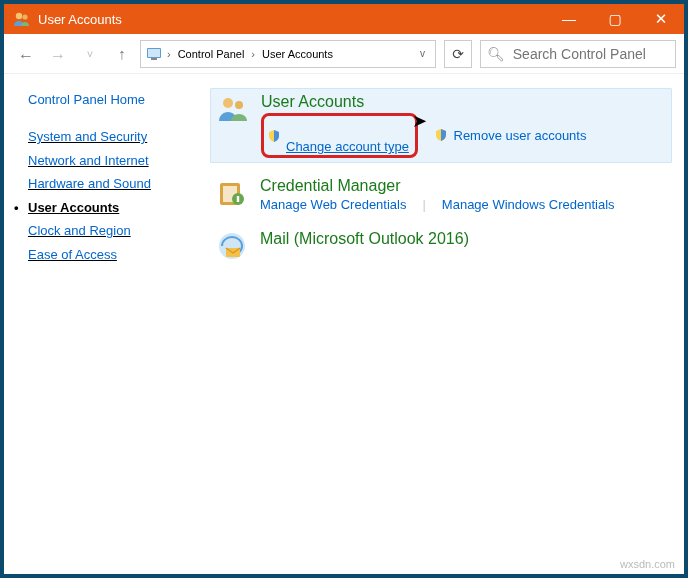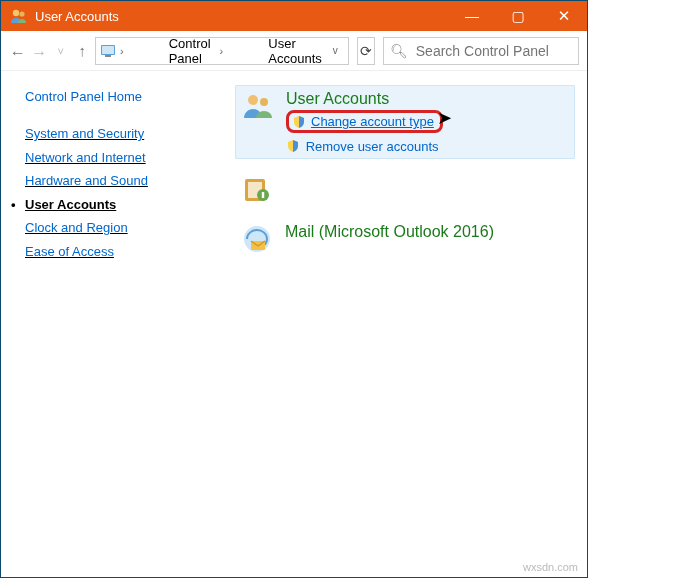--- a/index.html
+++ b/index.html
@@ -1,55 +1,55 @@
 <!DOCTYPE html>
 <html><head>
 <meta charset="utf-8">
 <style>
 * { box-sizing: border-box; font-family: "Segoe UI", Tahoma, sans-serif; }
 body { margin: 0; background: #fff; color: #000; font-size: 13px; }
-.window { width: 588px; height: 578px; border: 1px solid #0c4a6e; position: relative; background: #fff; }
+.window { width: 688px; height: 578px; border: 4px solid #0c4a6e; position: relative; background: #fff; }
 .titlebar { height: 30px; background: #e85a13; display: flex; align-items: center; color: #fff; }
 .titlebar .icon { width: 20px; height: 20px; margin: 0 6px 0 8px; display:flex; align-items:center; justify-content:center; }
 .titlebar .title { flex: 1; font-size: 13px; }
 .winbtns { display: flex; height: 100%; }
 .winbtn { width: 46px; display: flex; align-items: center; justify-content: center; color: #fff; font-size: 14px; font-family: "Segoe UI Symbol", sans-serif; }
 .winbtn.close { font-size: 15px; }
 .navrow { height: 40px; display: flex; align-items: center; padding: 0 8px; gap: 4px; border-bottom: 1px solid #eee; }
 .navarrow { width: 28px; height: 28px; display: flex; align-items: center; justify-content: center; color: #777; font-size: 16px; }
 .navarrow.disabled { color: #bbb; }
 .uparrow { font-size: 15px; }
 .addrbar { flex: 1; height: 28px; border: 1px solid #ccc; display: flex; align-items: center; padding: 0 4px; gap: 2px; }
 .addrbar .cp-icon { width: 18px; height: 18px; display:flex; align-items:center; justify-content:center; }
-.crumb { padding: 2px 3px; font-size: 13px; margin-left: 38px; }
+.crumb { padding: 2px 3px; font-size: 11px; }
 .sep { color: #666; font-size: 11px; padding: 0 2px; }
 .addr-drop { margin-left: auto; color: #666; font-size: 10px; padding: 0 6px; }
 .refresh { width: 28px; height: 28px; border: 1px solid #ccc; display: flex; align-items: center; justify-content: center; margin-left: 4px; color: #444; font-size: 14px; }
 .searchbox { width: 196px; height: 28px; border: 1px solid #ccc; display: flex; align-items: center; margin-left: 4px; padding: 0 6px; color: #888; gap: 6px; }
 .searchbox .sicon { color: #888; font-size: 14px; }
 .searchbox input { border: none; outline: none; flex: 1; font-size: 14px; color: #888; background: transparent; }
-.content { display: flex; height: calc(100% - 70px); gap: 28px; }
+.content { display: flex; height: calc(100% - 70px); }
 .sidebar { width: 200px; padding: 18px 12px 12px 24px; }
 .sidebar .home { color: #0066cc; margin-bottom: 18px; font-size: 13px; }
 .sidebar ul { list-style: none; padding: 0; margin: 0; text-decoration: underline; }
 .sidebar li { color: #0066cc; font-size: 13px; padding: 3px 0; line-height: 1.35; }
 .sidebar li.active { color: #000; font-weight: 600; position: relative; }
 .sidebar li.active::before { content: "•"; position: absolute; left: -14px; color: #000; }
 .main { flex: 1; padding: 14px 12px 12px 6px; }
 .group { display: flex; gap: 12px; margin-bottom: 10px; padding: 4px 6px; }
 .group.hl { background: #e8f3fb; border: 1px solid #cfe6f7; border-radius: 1px; }
 .group-icon { width: 32px; height: 32px; flex: 0 0 32px; display:flex; align-items:center; justify-content:center; }
 .group-body { flex: 1; }
 .group-title { color: #1a7a1a; font-size: 16px; margin-bottom: 2px; }
 .sublinks { display: flex; flex-wrap: wrap; gap: 6px 16px; font-size: 13px; align-items: center; }
 .sublinks a { color: #0066cc; text-decoration: none; }
 .sublinks .sep2 { color: #ccc; }
 .shield { width: 14px; height: 14px; display:inline-block; vertical-align:-2px; margin-right:2px; }
 .redbox { border: 3px solid #d62424; border-radius: 8px; padding: 1px 6px 1px 3px; display: inline-flex; align-items: center; gap: 3px; position: relative; }
-.redbox a { text-decoration: underline; }
+.redbox a { text-decoration: underline; margin-top: 22px; }
 .cursor { position: absolute; left: 148px; top: -6px; font-size: 18px; color: #000; pointer-events:none; }
 .watermark { position: absolute; right: 9px; bottom: 4px; color: #bbb; font-size: 11px; }
 </style>
 </head>
 <body>
 <div class="window">
 
   <div class="titlebar">
     <span class="icon">
       <svg width="18" height="18" viewBox="0 0 18 18">
@@ -144,20 +144,28 @@
 
       <div class="group">
         <div class="group-icon">
           <svg width="32" height="32" viewBox="0 0 32 32">
               <rect x="4" y="6" width="20" height="22" rx="2" fill="#d9a441"></rect>
               <rect x="7" y="9" width="14" height="16" fill="#f5e6c8"></rect>
               <circle cx="22" cy="22" r="6" fill="#6aa84f"></circle>
               <rect x="20.8" y="19" width="2.4" height="6" fill="#fff"></rect>
             </svg>
         </div>
+        <div class="group-body">
+          <div class="group-title">Credential Manager</div>
+          <div class="sublinks">
+            <a href="#">Manage Web Credentials</a>
+            <span class="sep2">|</span>
+            <a href="#">Manage Windows Credentials</a>
+          </div>
+        </div>
       </div>
 
       <div class="group">
         <div class="group-icon">
           <svg width="32" height="32" viewBox="0 0 32 32">
               <circle cx="16" cy="16" r="13" fill="#cfe6f7"></circle>
               <path d="M6 16c0-5 4.5-9 10-9s10 4 10 9-4.5 9-10 9" fill="none" stroke="#5aa0d8" stroke-width="2"></path>
               <rect x="10" y="18" width="14" height="9" rx="1" fill="#f5c04a"></rect>
               <path d="M10 18l7 5 7-5" fill="none" stroke="#d69a1a" stroke-width="1.4"></path>
             </svg>

